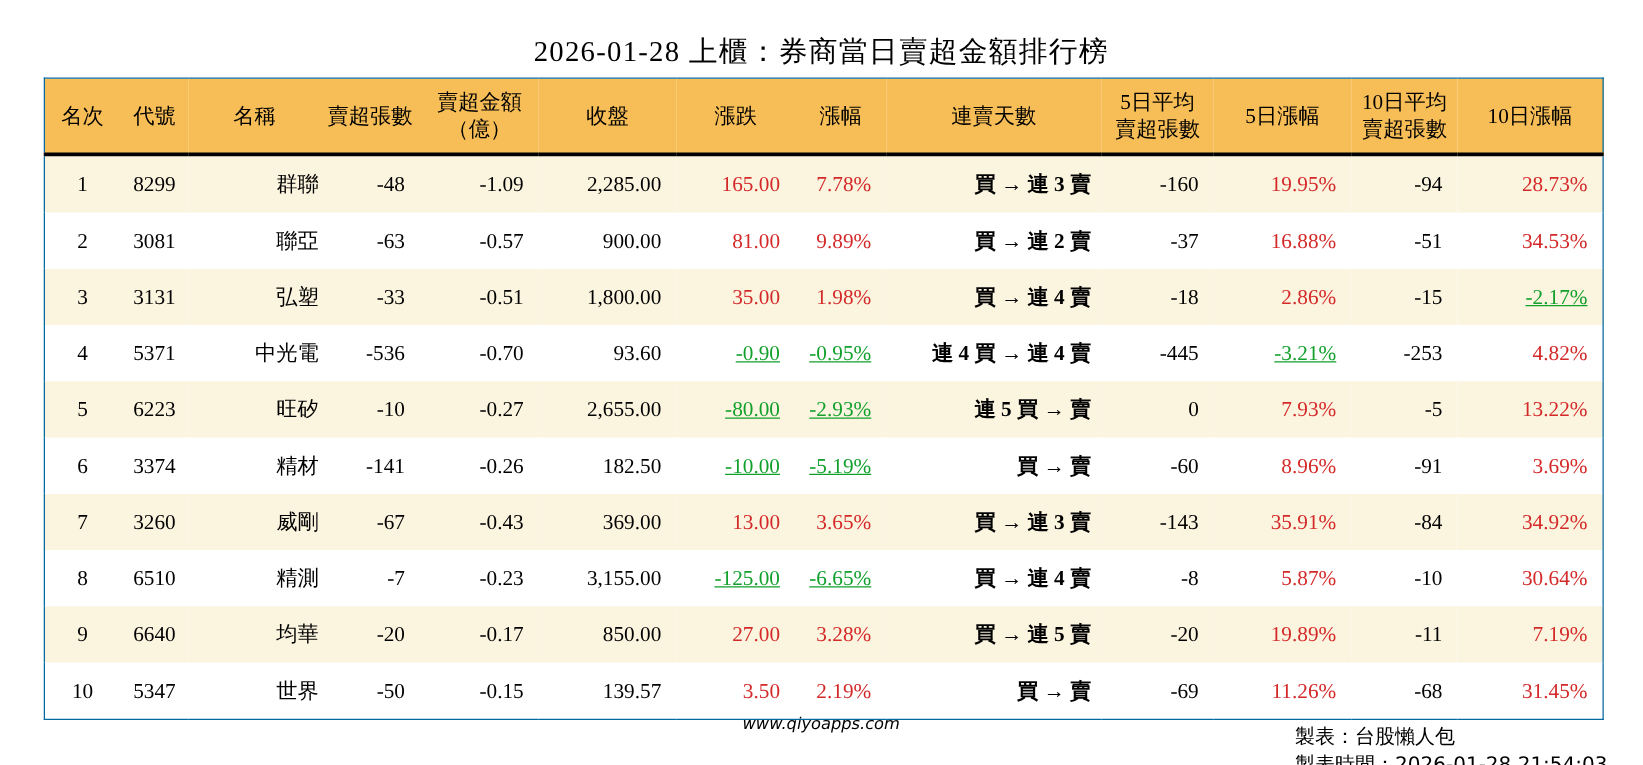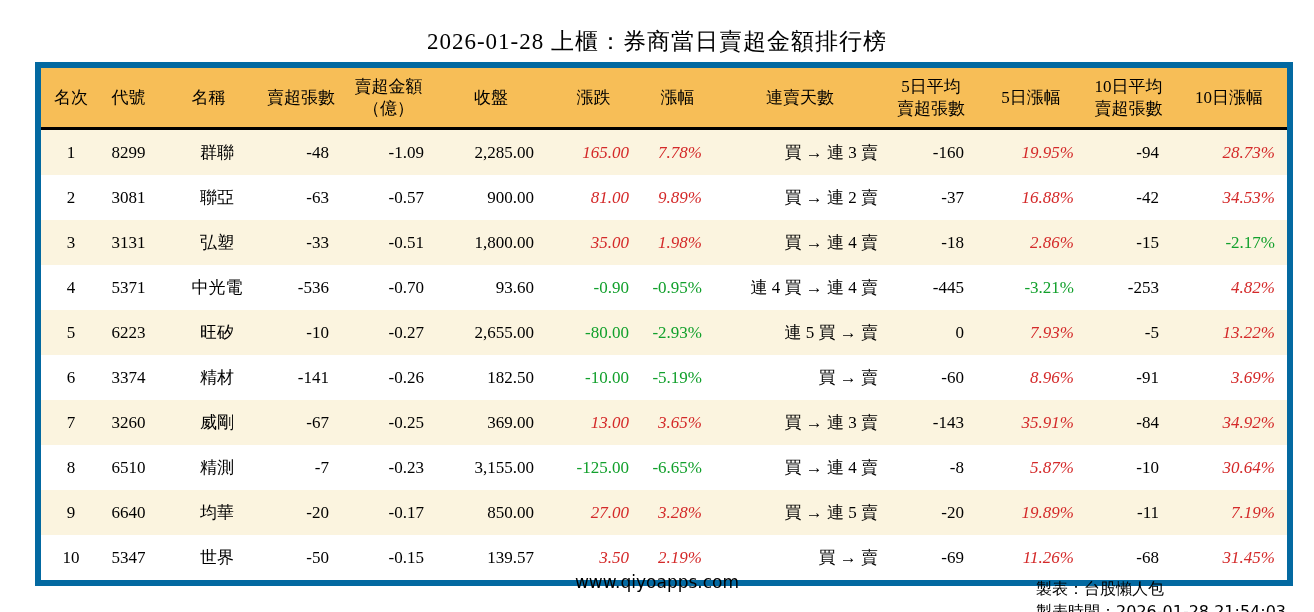--- a/index.html
+++ b/index.html
@@ -7,50 +7,50 @@
     position:relative;width:1314px;height:612px;background:#fff;overflow:hidden;
     font-family:"Liberation Serif","DejaVu Serif",serif;color:#000;
   }
   .title{
     position:absolute;top:26px;left:0;width:100%;text-align:center;
     font-size:23px;letter-spacing:1px;font-family:Liberation Serif, serif;
   }
   table.rank{
     position:absolute;left:35px;top:62px;width:1246px;
     border-collapse:collapse;table-layout:fixed;
-    border:6px solid #0369a1;
+    border:1px solid #0369a1;
     font-size:17px;
     padding-left:11px;
   }
   thead th{
     background:var(--header-bg,#f7be57);
     border-bottom:3px solid #000;
     font-weight:normal;height:59px;vertical-align:middle;
     text-align:center;line-height:1.25;padding:0;
   }
   tbody td{
     height:43px;vertical-align:middle;white-space:nowrap;overflow:hidden;
   }
   tbody tr:nth-child(odd){background:var(--stripe,#fbf4df);}
   tbody tr:nth-child(even){background:#ffffff;}
   .a-center{text-align:center;}
-  .a-left{text-align:center;padding-left:18px;}
+  .a-left{text-align:right;padding-left:18px;}
   .a-right{text-align:right;padding-right:12px;}
-  td.c-streak{padding-right:8px;}
-  td.up{color:var(--up,#d42929);font-style:italic;}
-  td.down{color:var(--down,#12a02c);}
+  td.c-streak{padding-right:8px;font-weight:bold;}
+  td.up{color:var(--up,#d42929);}
+  td.down{color:var(--down,#12a02c);text-decoration:underline;}
   .c-rank{width:60px}.c-code{width:55px}.c-name{width:105px}
   .c-sell_vol{width:80px}.c-sell_amt{width:95px}.c-close{width:110px}
   .c-chg{width:95px}.c-chg_pct{width:73px}.c-streak{width:172px}
   .c-d5_vol{width:90px}.c-d5_pct{width:110px}.c-d10_vol{width:85px}.c-d10_pct{width:116px}
   .src{position:absolute;left:30px;top:571px;font-size:16px;}
   .site{
     position:absolute;left:0;top:572px;width:100%;text-align:center;
     font-family:"DejaVu Sans","Liberation Sans",sans-serif;
-    font-size:17px;
+    font-style:italic;font-size:13px;
   }
   .credit{
     position:absolute;right:28px;top:561px;text-align:left;
     font-size:16px;line-height:23px;
     font-family:"DejaVu Sans","Liberation Sans",sans-serif;
     margin-top:16px;
   }
 </style>
 </head>
 <body>
@@ -126,21 +126,21 @@
           <td class="c-code a-center">3081</td>
           <td class="c-name a-left">聯亞</td>
           <td class="c-sell_vol a-right">-63</td>
           <td class="c-sell_amt a-right">-0.57</td>
           <td class="c-close a-right">900.00</td>
           <td class="c-chg a-right up">81.00</td>
           <td class="c-chg_pct a-right up">9.89%</td>
           <td class="c-streak a-right">買 → 連 2 賣</td>
           <td class="c-d5_vol a-right">-37</td>
           <td class="c-d5_pct a-right up">16.88%</td>
-          <td class="c-d10_vol a-right">-42</td>
+          <td class="c-d10_vol a-right">-51</td>
           <td class="c-d10_pct a-right up">34.53%</td>
         </tr>
         <tr>
           <td class="c-rank a-center">3</td>
           <td class="c-code a-center">3131</td>
           <td class="c-name a-left">弘塑</td>
           <td class="c-sell_vol a-right">-33</td>
           <td class="c-sell_amt a-right">-0.51</td>
           <td class="c-close a-right">1,800.00</td>
           <td class="c-chg a-right up">35.00</td>
@@ -194,21 +194,21 @@
           <td class="c-d5_vol a-right">-60</td>
           <td class="c-d5_pct a-right up">8.96%</td>
           <td class="c-d10_vol a-right">-91</td>
           <td class="c-d10_pct a-right up">3.69%</td>
         </tr>
         <tr>
           <td class="c-rank a-center">7</td>
           <td class="c-code a-center">3260</td>
           <td class="c-name a-left">威剛</td>
           <td class="c-sell_vol a-right">-67</td>
-          <td class="c-sell_amt a-right">-0.25</td>
+          <td class="c-sell_amt a-right">-0.43</td>
           <td class="c-close a-right">369.00</td>
           <td class="c-chg a-right up">13.00</td>
           <td class="c-chg_pct a-right up">3.65%</td>
           <td class="c-streak a-right">買 → 連 3 賣</td>
           <td class="c-d5_vol a-right">-143</td>
           <td class="c-d5_pct a-right up">35.91%</td>
           <td class="c-d10_vol a-right">-84</td>
           <td class="c-d10_pct a-right up">34.92%</td>
         </tr>
         <tr>

